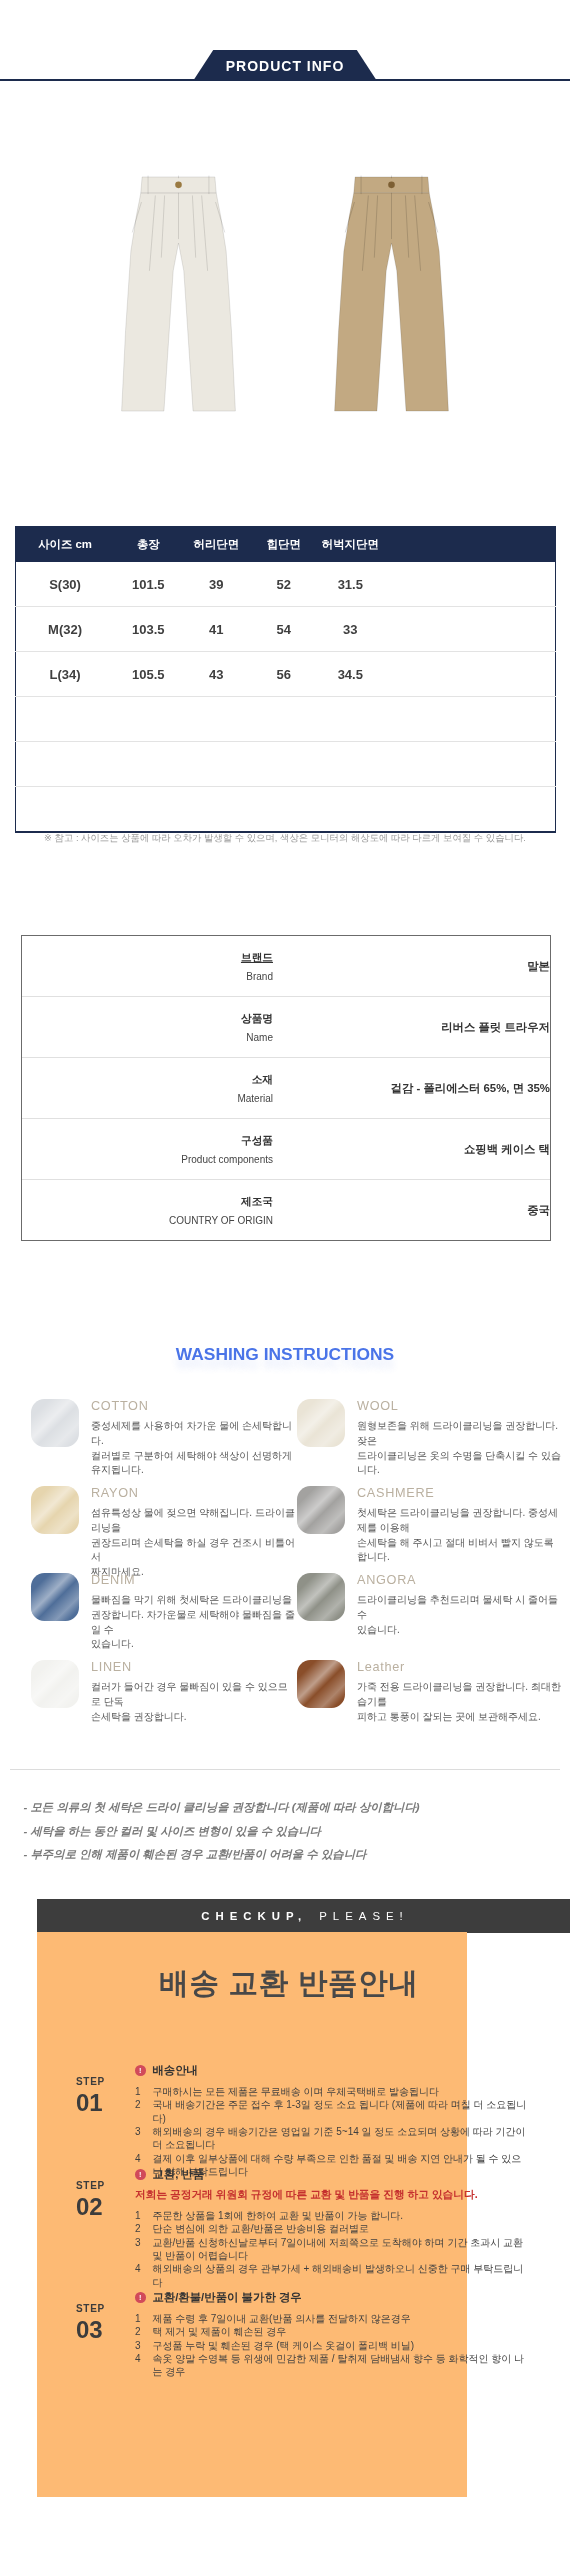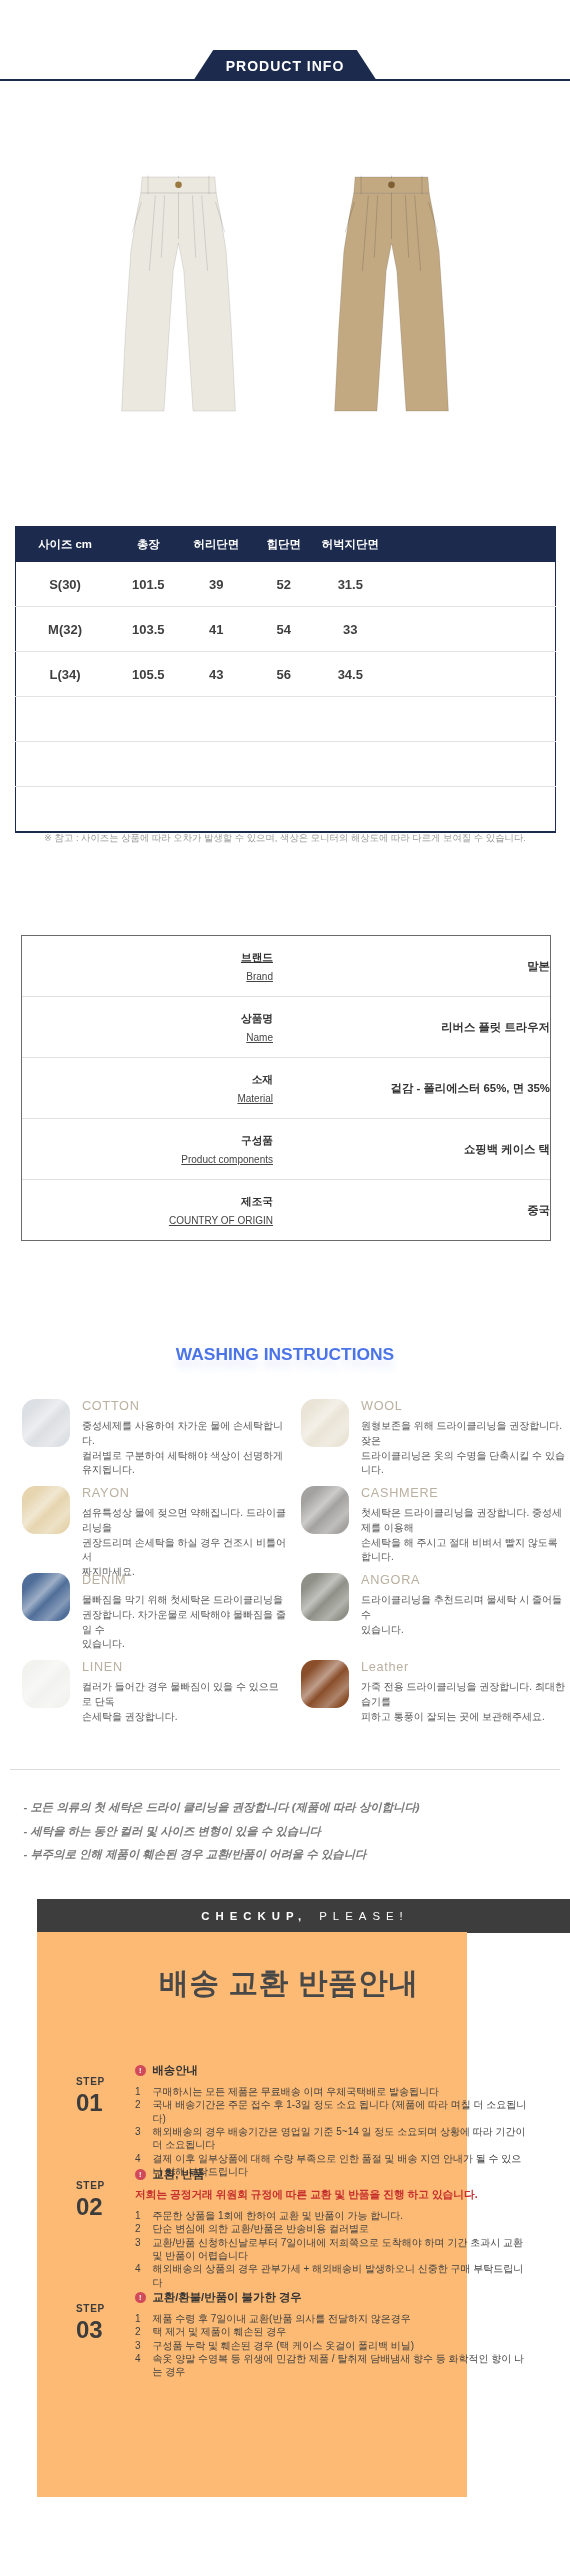--- a/index.html
+++ b/index.html
@@ -25,28 +25,28 @@
   .size-table tbody tr:first-child td{border-top:none;}
   .size-note{position:absolute;top:820px;left:0;width:570px;text-align:center;font-size:9.4px;color:#9b9b9b;}
 
   
   .details{position:absolute;top:923px;left:21px;width:528px;border:1.3px solid #6b6b6b;background:#fff;}
   .d-row{display:flex;height:60px;border-top:0.7px solid #e0e0e0;align-items:center;text-align:right;}
   .d-row:first-child{border-top:none;}
   .d-label{width:251px;padding-left:34px;box-sizing:border-box;}
   .d-label .ko{font-size:10.7px;font-weight:bold;color:#333;}
   .d-row:first-child .ko{text-decoration:underline;}
-  .d-label .en{font-size:10px;color:#444;margin-top:6px;text-decoration:underline;}
+  .d-label .en{font-size:10px;color:#444;margin-top:6px;}
   .d-value{flex:1;font-size:11.4px;font-weight:600;color:#333;}
 
   
   .wash-title{position:absolute;top:1332px;left:0;width:570px;text-align:center;
     font-size:17.4px;font-weight:bold;color:#4a74e8;text-shadow:0 9.4px 6.7px rgba(74,116,232,0.12);}
-  .wash-grid{position:absolute;top:1387px;left:22px;width:537px;display:grid;
-    grid-template-columns:266px 266px;grid-auto-rows:87px;column-gap:13px;}
+  .wash-grid{position:absolute;top:1387px;left:31px;width:537px;display:grid;
+    grid-template-columns:266px 266px;grid-auto-rows:87px;column-gap:0;}
   .wash-item{display:flex;align-items:flex-start;}
   .swatch{width:48px;height:48px;border-radius:13.4px;flex:0 0 48px;position:relative;overflow:hidden;}
   .swatch::after{content:"";position:absolute;inset:0;
     background:linear-gradient(135deg,rgba(255,255,255,0) 20%,rgba(255,255,255,.45) 42%,rgba(255,255,255,0) 55%,rgba(255,255,255,.3) 75%,rgba(255,255,255,0) 88%);}
   .wash-text{margin-left:12px;}
   .wash-name{font-size:12.7px;letter-spacing:0.7px;color:#bab0a0;font-weight:400;}
   .wash-desc{margin-top:6px;font-size:10px;line-height:14.8px;color:#565656;font-weight:500;white-space:pre-line;}
   .wash-divider{position:absolute;top:1757px;left:10px;width:550px;height:0.7px;background:#dcdcdc;}
   .wash-notes{position:absolute;top:1784px;left:23.5px;width:523px;}
   .wash-notes div{font-size:11.4px;font-style:italic;font-weight:600;color:#7a7a7a;line-height:23.5px;}

